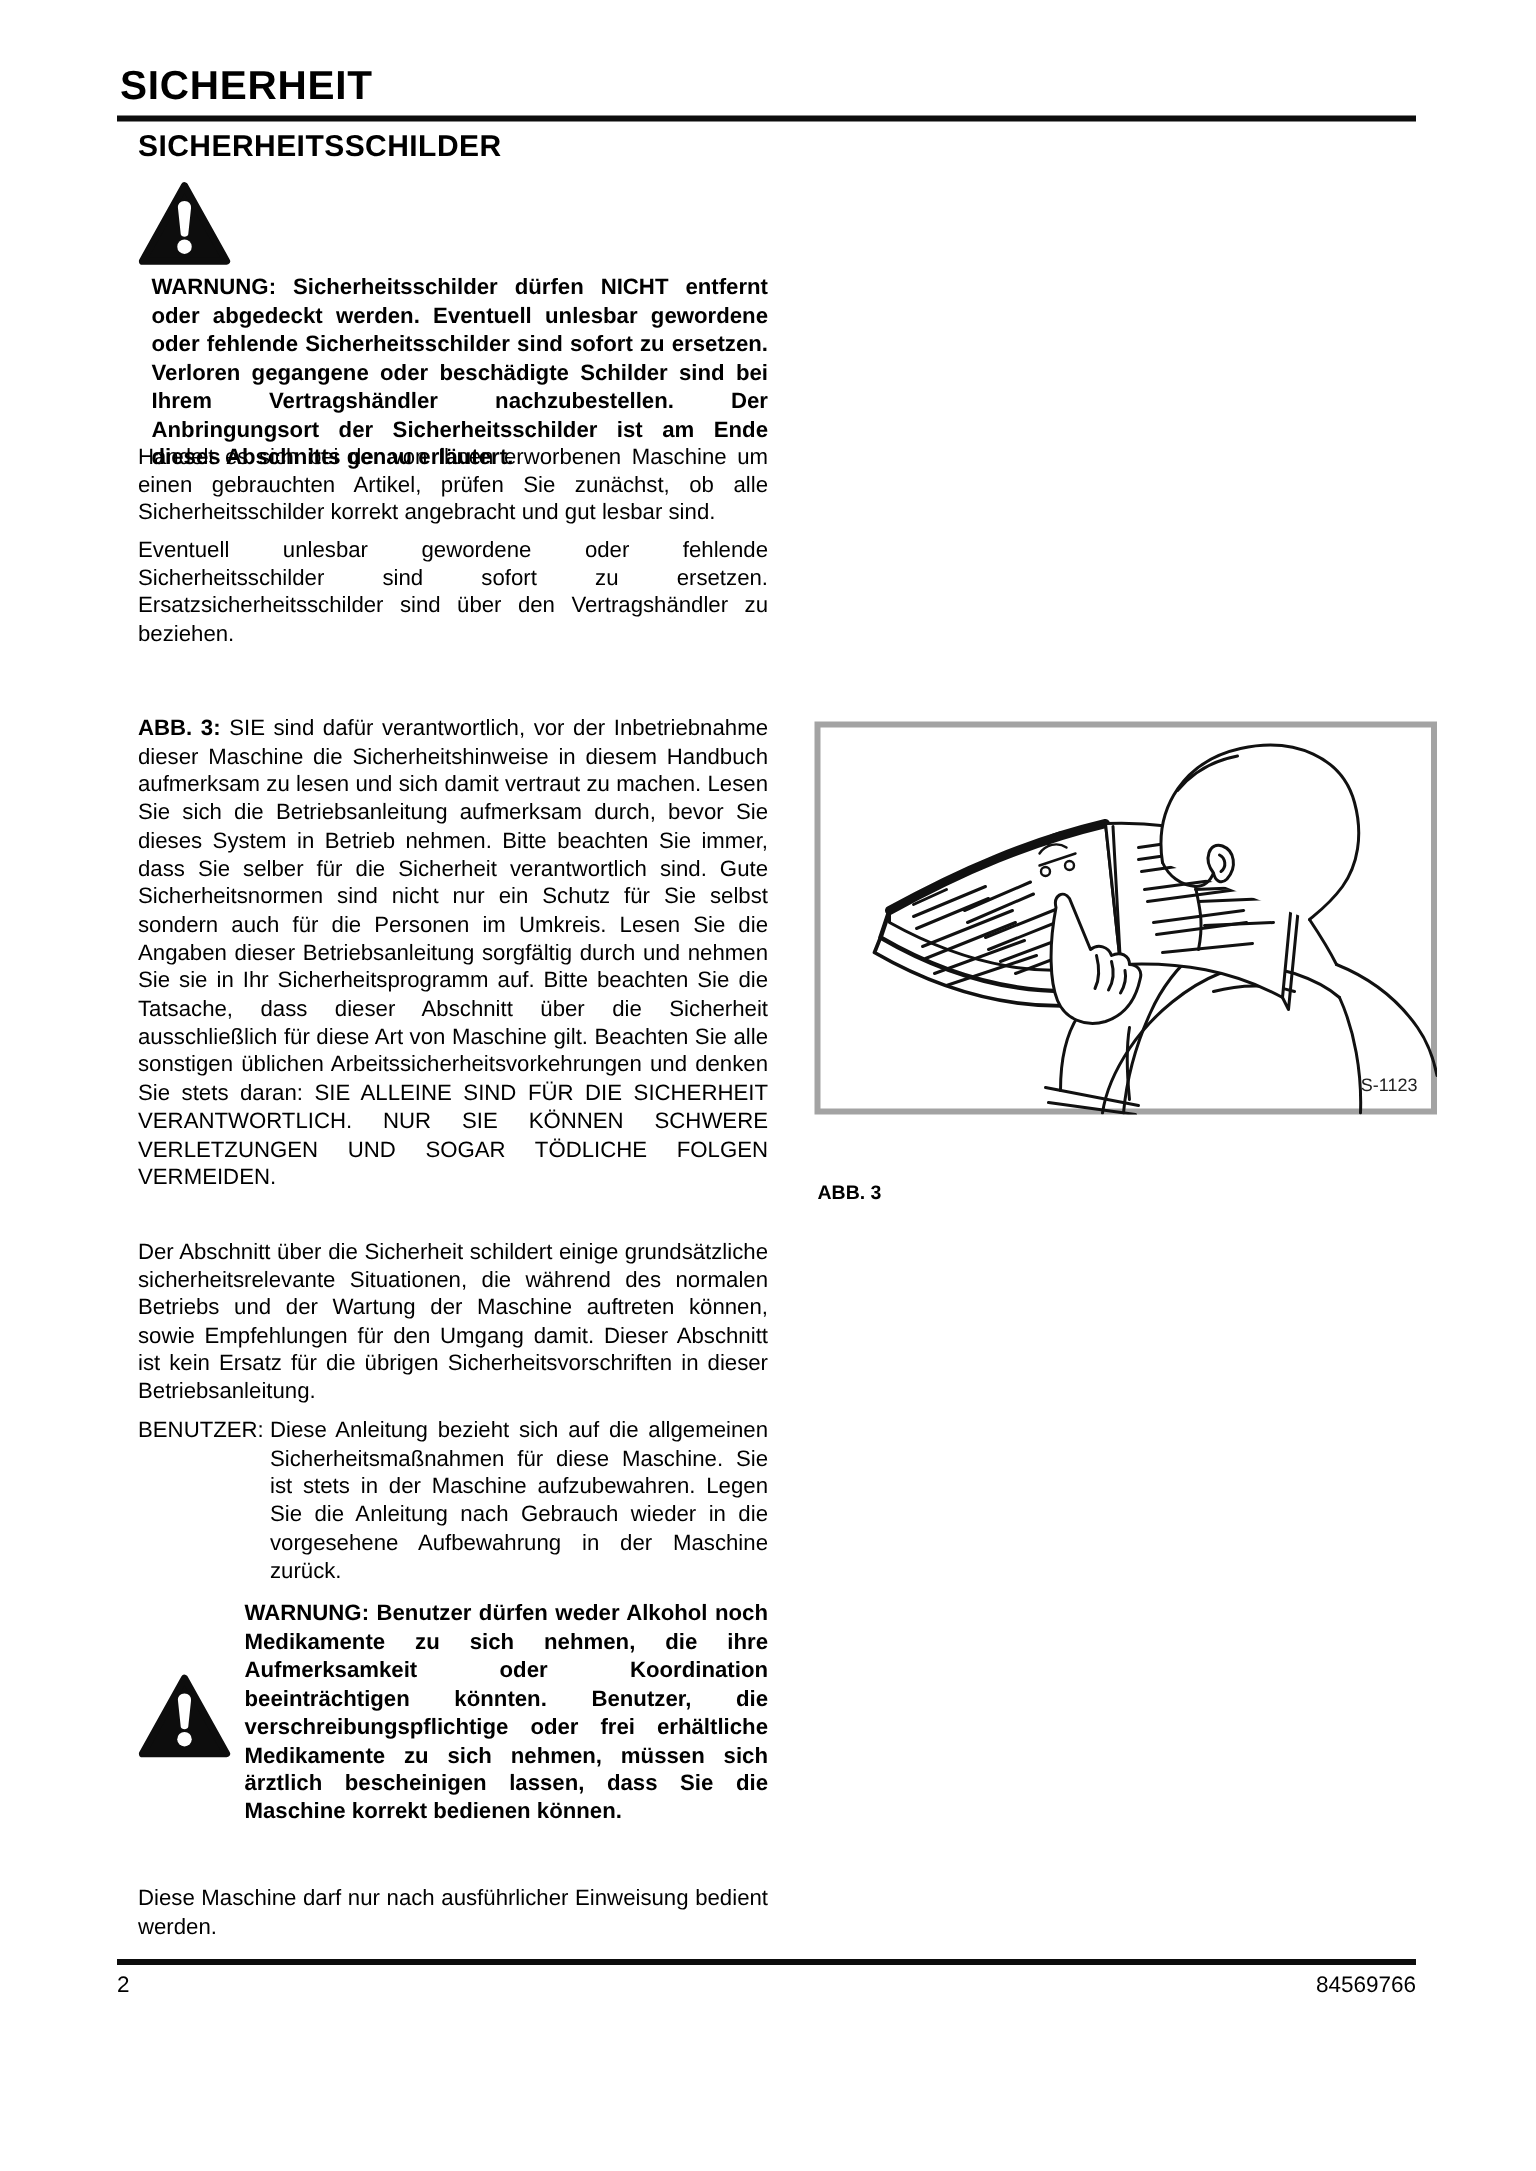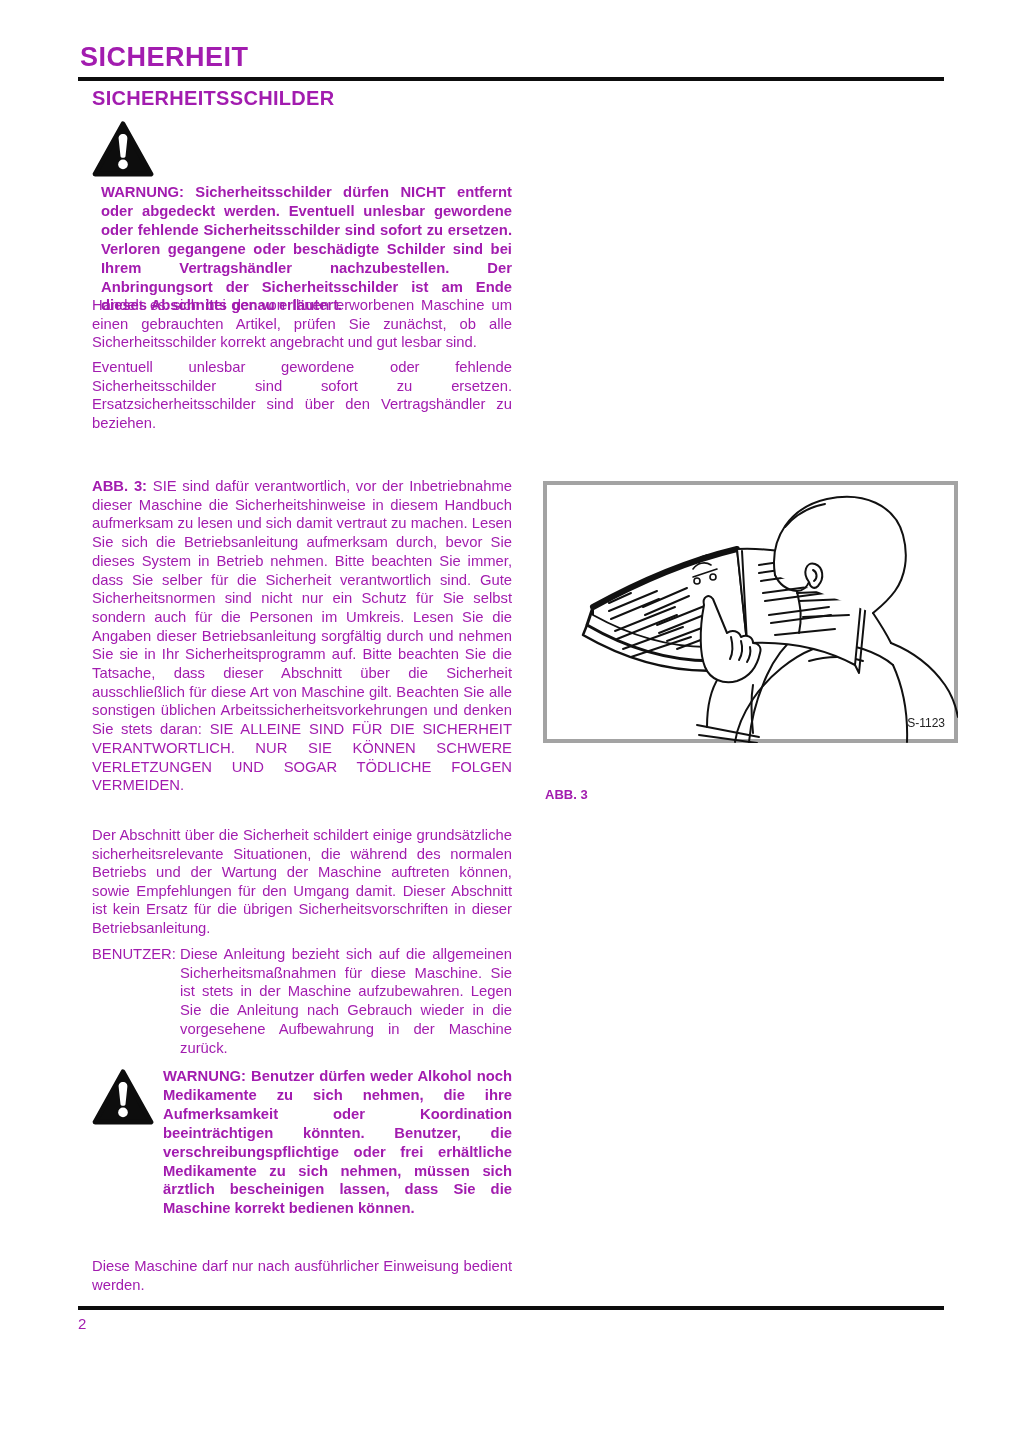--- a/index.html
+++ b/index.html
@@ -1,21 +1,21 @@
 <!DOCTYPE html>
 <html><head>
 <meta charset="utf-8">
 <style>
   * { margin:0; padding:0; box-sizing:border-box; }
   html,body { background:#ffffff; }
   .page {
     position:relative;
     width:1024px; height:1447px;
     background:#ffffff;
-    color:#a21caf;
+    color:#000000;
     font-family:"Liberation Sans", sans-serif;
     overflow:hidden;
     padding-left:45px;
   }
   .abs { position:absolute; }
 
   .doc-title {
     left:80px; top:42px;
     font-size:27px; font-weight:bold; letter-spacing:0.5px;
   }
@@ -39,21 +39,21 @@
   #para-eventuell { top:358px; }
   #para-abb3 { top:477px; line-height:18.7px; }
   #para-abschnitt { top:826px; }
   #para-schluss { top:1257px; }
 
   .warning-block {
     left:92px; width:420px;
     display:flex; align-items:flex-start;
   }
   #warning-1 { top:119px;flex-direction:column; }
-  #warning-2 { top:1067px; }
+  #warning-2 { top:1067px;align-items:center; }
   .warn-icon { flex:0 0 62px; margin-top:2px; }
   .warn-text {
     margin-left:9px; flex:1;
     font-size:14.8px; font-weight:bold; line-height:18.9px;
     text-align:justify; text-align-last:left;
   }
 
   .wichtig-block {
     left:92px; top:945px; width:420px;
     display:flex;
@@ -209,14 +209,15 @@
         <circle cx="32" cy="45" r="5" fill="#ffffff"></circle>
       </svg>
     </div>
     <div class="warn-text">WARNUNG: Benutzer dürfen weder Alkohol noch Medikamente zu sich nehmen, die ihre Aufmerksamkeit oder Koordination beeinträchtigen könnten. Benutzer, die verschreibungspflichtige oder frei erhältliche Medikamente zu sich nehmen, müssen sich ärztlich bescheinigen lassen, dass Sie die Maschine korrekt bedienen können.</div>
   </div>
 
   <p class="abs body-para" id="para-schluss">Diese Maschine darf nur nach ausführlicher Einweisung bedient werden.</p>
 
   <div class="abs footer-rule"></div>
   <div class="abs footer-left">2</div>
+  <div class="abs footer-right">84569766</div>
 
 </div>
 
 </body></html>

